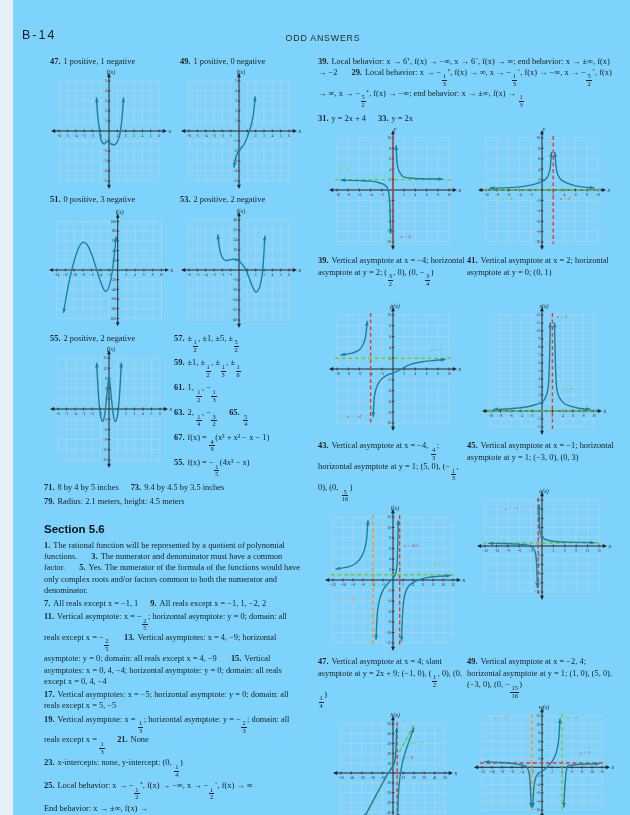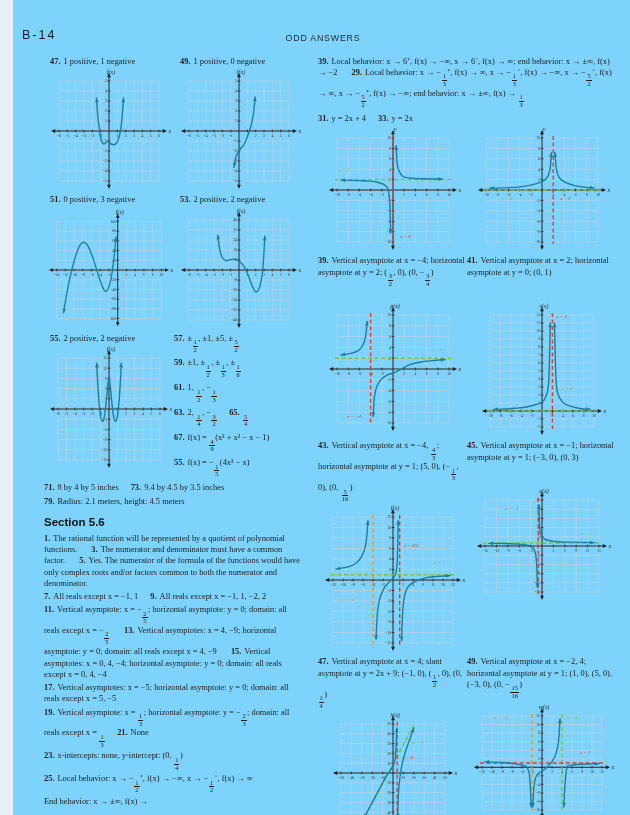--- a/index.html
+++ b/index.html
@@ -16,21 +16,21 @@
   .colR{flex:1;min-width:0}
   .it,.flow{font-size:8.4px;line-height:1.34;margin-bottom:2px}
   .n{font-weight:700;margin-right:3px;white-space:nowrap}
   .gap{margin-left:12px}
   .pair{display:flex}
   .pair>.cell{flex:1;min-width:0}
   .graph{display:flex;justify-content:center;margin-top:-1px}
   .fig-label{margin-left:6px}
   .stack .it{margin-bottom:4px}
   .sec-head{font-family:"Liberation Sans",sans-serif;font-weight:700;font-size:11.5px;
-        margin:9px 0 5px;color:#111}
+        margin:16px 0 5px;color:#111}
   .frac{display:inline-flex;flex-direction:column;align-items:center;vertical-align:-0.5em;
         font-size:0.76em;line-height:1.08;margin:0 0.5px}
   .frac .fn2{border-bottom:0.6px solid #1d1d1d;padding:0 1px}
   .frac .fd2{padding:0 1px}
   .mb4{margin-bottom:4px}
   .mb6{}
   .rlabel{min-height:46px}
   .rlabel.short{min-height:34px}
 </style>
 </head>

